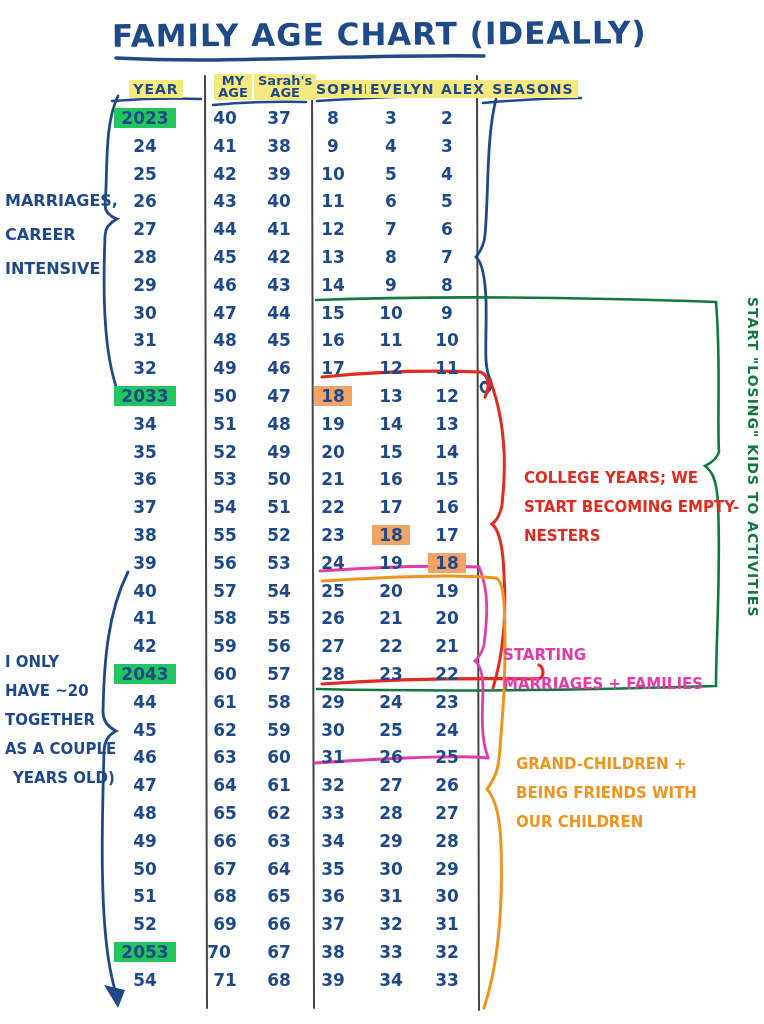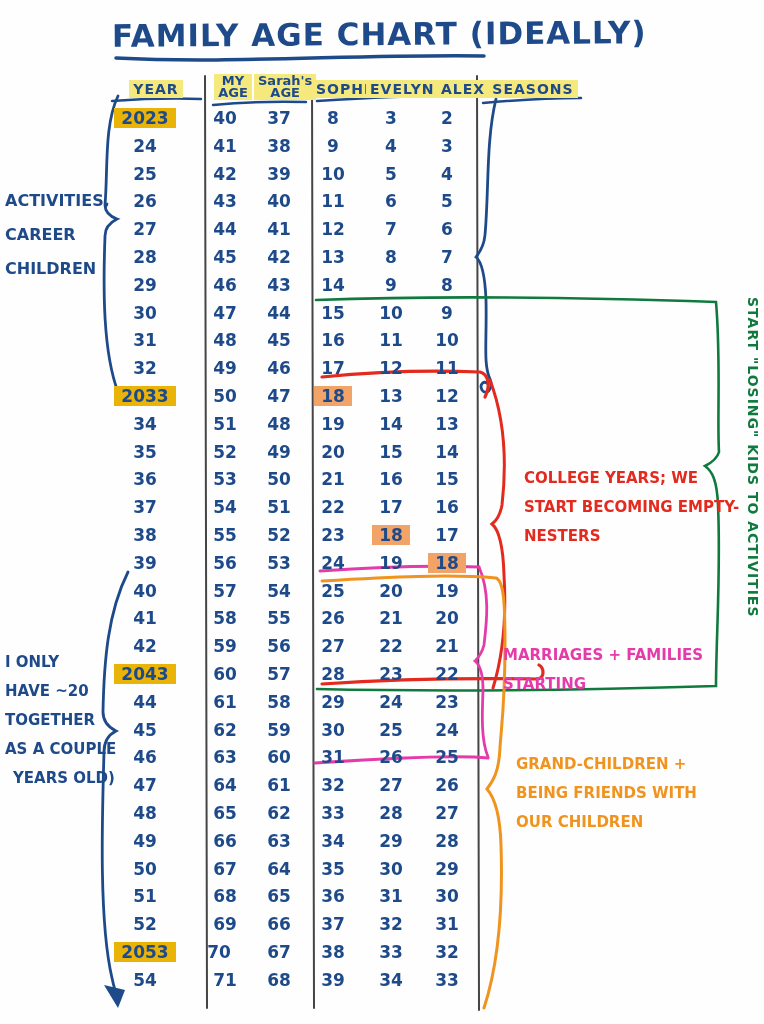--- a/index.html
+++ b/index.html
@@ -7,21 +7,21 @@
         font-family:"DejaVu Sans",sans-serif;}
   .strokes{position:absolute;left:0;top:0;pointer-events:none;}
   .title{position:absolute;left:112px;top:16px;font-size:31px;font-weight:bold;
          color:#1e4a8a;letter-spacing:1px;white-space:nowrap;transform:rotate(-0.4deg);}
   .hdr{position:absolute;font-weight:bold;color:#1e4a8a;text-align:center;white-space:nowrap;}
   .yhl{background:#f5e87d;padding:1px 4px;display:inline-block;}
   .h14{font-size:14px;letter-spacing:1px;}
   .h11{font-size:13px;line-height:12px;}
   .trow{position:absolute;left:0;width:764px;height:24px;}
   .tcell{position:absolute;text-align:center;font-size:17px;font-weight:bold;color:#1e4a8a;}
-  .tcell .yl{background:#eab308;padding:0 7px;}
+  .tcell .yl{background:#22c55e;padding:0 7px;}
   .tcell .ohl{background:#f2a368;padding:0 7px;}
   .note{position:absolute;font-weight:bold;white-space:nowrap;}
   .note .ln{white-space:nowrap;}
   .blue{color:#1e4a8a;}
   .red{color:#e32a1e;}
   .green{color:#107a3e;}
   .pink{color:#e53aaa;}
   .orange{color:#f0941f;}
   .rot{transform:rotate(90deg);transform-origin:0 0;}
 </style>
@@ -340,40 +340,40 @@
         <div class="tcell" style="left: 110px; width: 70px;"><span>54</span></div>
         <div class="tcell" style="left: 202px; width: 46px;"><span>71</span></div>
         <div class="tcell" style="left: 256px; width: 46px;"><span>68</span></div>
         <div class="tcell" style="left: 310px; width: 46px;"><span>39</span></div>
         <div class="tcell" style="left: 368px; width: 46px;"><span>34</span></div>
         <div class="tcell" style="left: 424px; width: 46px;"><span>33</span></div>
       </div>
     </div>
 
   <div class="note blue" style="left:5px;top:184px;font-size:16px;line-height:34px;">
-    <div class="ln">ACTIVITIES,</div>
+    <div class="ln">MARRIAGES,</div>
     <div class="ln">CAREER</div>
-    <div class="ln">CHILDREN</div>
+    <div class="ln">INTENSIVE</div>
   </div>
   <div class="note blue" style="left:5px;top:648px;font-size:15px;line-height:29px;">
     <div class="ln">I ONLY</div>
     <div class="ln">HAVE ~20</div>
     <div class="ln">TOGETHER</div>
     <div class="ln">AS A COUPLE</div>
     <div class="ln" style="padding-left:8px;">YEARS OLD)</div>
   </div>
 
   <div class="note red" style="left:524px;top:464px;font-size:15px;line-height:29px;">
     <div class="ln">COLLEGE YEARS; WE</div>
     <div class="ln">START BECOMING EMPTY-</div>
     <div class="ln">NESTERS</div>
   </div>
   <div class="note pink" style="left:503px;top:641px;font-size:15px;line-height:29px;">
+    <div class="ln">STARTING</div>
     <div class="ln">MARRIAGES + FAMILIES</div>
-    <div class="ln">STARTING</div>
   </div>
   <div class="note orange" style="left:516px;top:750px;font-size:15px;line-height:29px;">
     <div class="ln">GRAND-CHILDREN +</div>
     <div class="ln">BEING FRIENDS WITH</div>
     <div class="ln">OUR CHILDREN</div>
   </div>
   <div class="note green rot" style="left:761px;top:297px;width:396px;font-size:14px;letter-spacing:1px;">START "LOSING" KIDS TO ACTIVITIES</div>
 
 </div>
 

